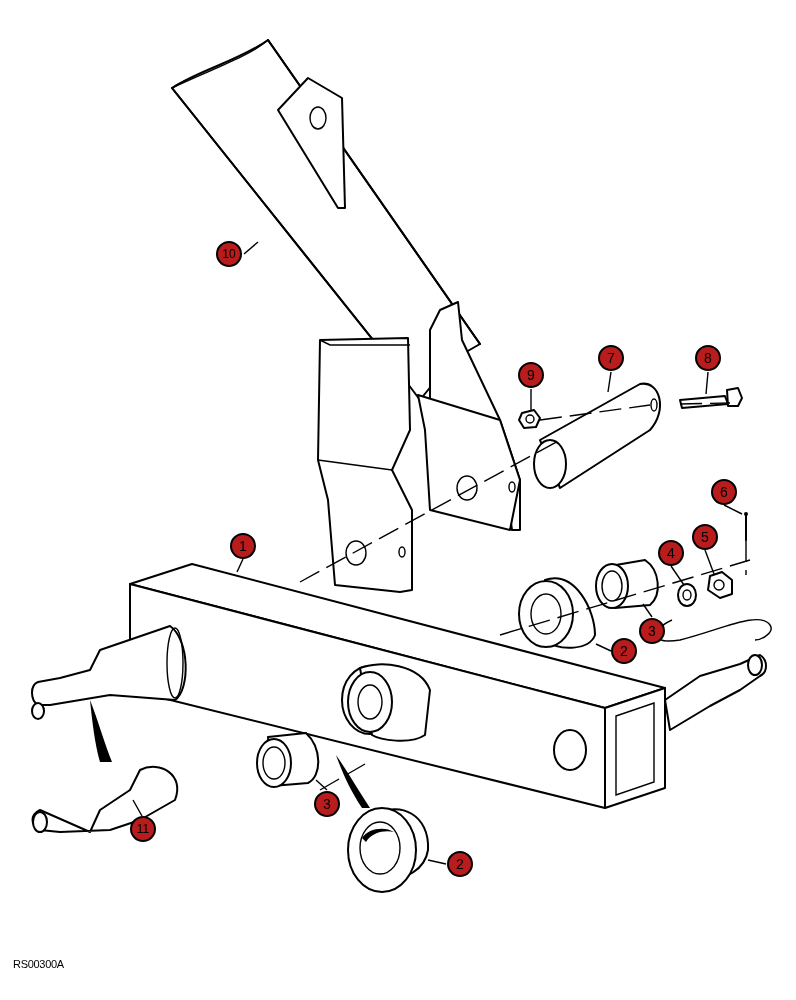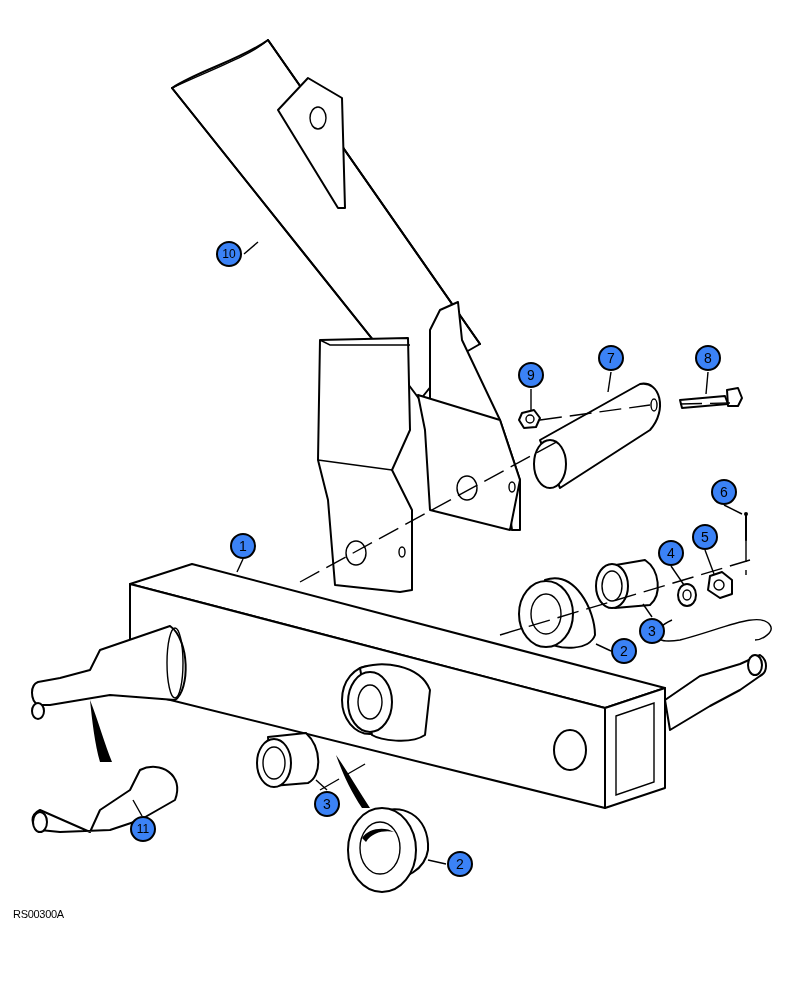--- a/index.html
+++ b/index.html
@@ -5,23 +5,23 @@
   html, body { margin: 0; padding: 0; background: #ffffff; }
   body { width: 796px; height: 1000px; position: relative; overflow: hidden;
          font-family: "Liberation Sans", sans-serif; }
   #diagram { position: absolute; left: 0; top: 0; width: 796px; height: 1000px; }
   .ln { fill: none; stroke: #000; stroke-width: 2; stroke-linejoin: round; stroke-linecap: round; }
   .thin { fill: none; stroke: #000; stroke-width: 1.4; }
   .dash { fill: none; stroke: #000; stroke-width: 1.4; stroke-dasharray: 22 8; }
   .fillw { fill: #fff; stroke: #000; stroke-width: 2; stroke-linejoin: round; }
   .fillb { fill: #000; stroke: none; }
   .callout { position: absolute; width: 26px; height: 26px; border: 2px solid #000; border-radius: 50%;
-             background: #3b82f6; display: flex; align-items: center; justify-content: center;
+             background: #b91c1c; display: flex; align-items: center; justify-content: center;
              font-size: 14px; color: #000; box-sizing: border-box; transform: translate(-50%, -50%); }
-  .ref { position: absolute; left: 13px; top: 908px; font-size: 11px; color: #000; letter-spacing: -0.3px; }
+  .ref { position: absolute; left: 13px; top: 958px; font-size: 11px; color: #000; letter-spacing: -0.3px; }
 </style>
 </head>
 <body>
 
 <svg id="diagram" viewBox="0 0 796 1000" xmlns="http://www.w3.org/2000/svg">
 
   <g>
     <path class="fillw" d="M172,88 C200,70 240,60 268,40 L480,344 L452,360 L420,400 L405,380 Z"></path>
     <path class="ln" d="M172,88 L405,380"></path>
     <path class="ln" d="M268,40 L480,344"></path>

